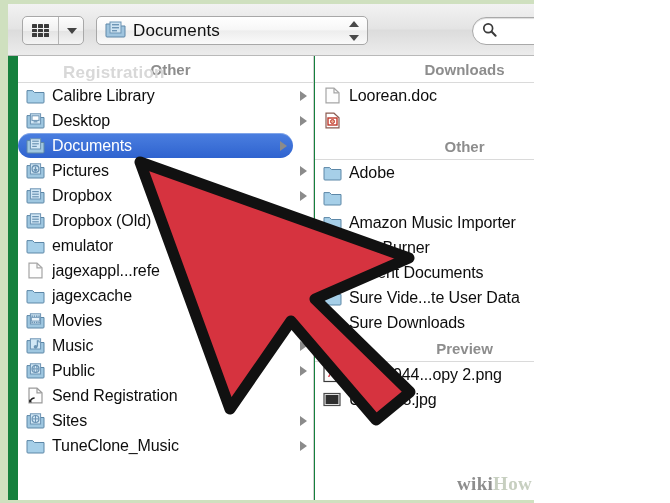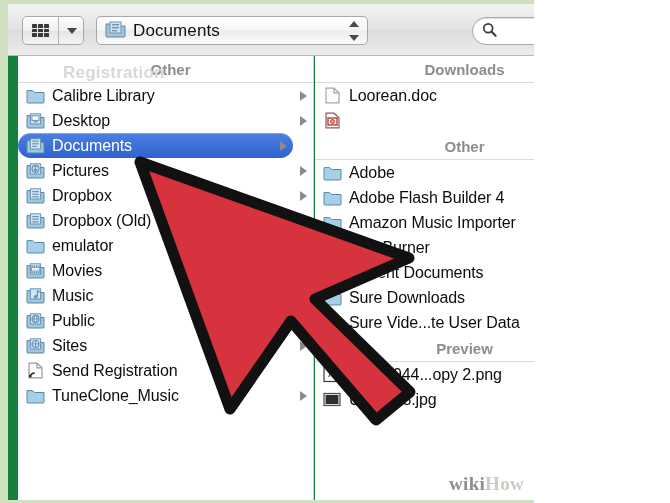--- a/index.html
+++ b/index.html
@@ -205,21 +205,21 @@
   #cursor {
     position: absolute;
     left: 0; top: 0;
     width: 670px; height: 503px;
     pointer-events: none;
   }
 
   
   #watermark {
     position: absolute;
-    right: 10px; bottom: 8px;
+    right: 2px; bottom: 8px;
     font-size: 19px;
     font-weight: bold;
     font-family: "Liberation Serif", serif;
     letter-spacing: .3px;
     margin-top: 28px;
   }
   #wm-wiki { color: #8d8d8d; }
   #wm-how { color: #c7cfc0; }
 </style>
 </head>
@@ -340,20 +340,33 @@
           <span class="label">Dropbox (Old)</span>
         </div>
         <div class="row">
           <svg width="19" height="17" viewBox="0 0 19 17">
             <path d="M1 3.6 h5.6 l1.9 1.9 h9.5 v9.6 a.9 .9 0 0 1 -.9 .9 H1.9 a.9 .9 0 0 1 -.9 -.9 Z" fill="#a6cfe8" stroke="#5c87a7" stroke-width="1"></path>
           </svg>
           <span class="label">emulator</span>
         </div>
         <div class="row">
           <svg width="19" height="17" viewBox="0 0 19 17">
+            <path d="M3 1.2 h8 l5 4.5 v10.1 H3 Z" fill="#fdfdfd" stroke="#a5a5a5" stroke-width="1.2"></path>
+            <path d="M11 1.4 v4.4 h4.6" fill="none" stroke="#a5a5a5" stroke-width="1.2"></path>
+          </svg>
+          <span class="label">jagexappl...refe</span>
+        </div>
+        <div class="row">
+          <svg width="19" height="17" viewBox="0 0 19 17">
+            <path d="M1 3.6 h5.6 l1.9 1.9 h9.5 v9.6 a.9 .9 0 0 1 -.9 .9 H1.9 a.9 .9 0 0 1 -.9 -.9 Z" fill="#a6cfe8" stroke="#5c87a7" stroke-width="1"></path>
+          </svg>
+          <span class="label">jagexcache</span>
+        </div>
+        <div class="row">
+          <svg width="19" height="17" viewBox="0 0 19 17">
             <path d="M1 3.6 h5.6 l1.9 1.9 h9.5 v9.6 a.9 .9 0 0 1 -.9 .9 H1.9 a.9 .9 0 0 1 -.9 -.9 Z" fill="#9fc7e0" stroke="#5c87a7" stroke-width="1"></path>
             <rect x="4.4" y="1.8" width="10.2" height="10.2" fill="#d2e7f5" stroke="#6b93b3" stroke-width="1"></rect>
             <rect x="5.4" y="3.4" width="1.5" height="1.5" fill="#6b93b3"></rect>
             <rect x="5.4" y="9.6" width="1.5" height="1.5" fill="#6b93b3"></rect>
             <rect x="7.7" y="3.4" width="1.5" height="1.5" fill="#6b93b3"></rect>
             <rect x="7.7" y="9.6" width="1.5" height="1.5" fill="#6b93b3"></rect>
             <rect x="10" y="3.4" width="1.5" height="1.5" fill="#6b93b3"></rect>
             <rect x="10" y="9.6" width="1.5" height="1.5" fill="#6b93b3"></rect>
             <rect x="12.3" y="3.4" width="1.5" height="1.5" fill="#6b93b3"></rect>
             <rect x="12.3" y="9.6" width="1.5" height="1.5" fill="#6b93b3"></rect>
@@ -378,39 +391,39 @@
             <rect x="4.4" y="1.8" width="10.2" height="10.2" fill="#d2e7f5" stroke="#6b93b3" stroke-width="1"></rect>
             <circle cx="9.5" cy="6.9" r="3.5" fill="none" stroke="#6b93b3" stroke-width="1.2"></circle>
             <ellipse cx="9.5" cy="6.9" rx="1.6" ry="3.5" fill="none" stroke="#6b93b3" stroke-width="1"></ellipse>
             <path d="M6 6.9 h7" fill="none" stroke="#6b93b3" stroke-width="1"></path>
           </svg>
           <span class="label">Public</span>
           <span class="disclosure"></span>
         </div>
         <div class="row">
           <svg width="19" height="17" viewBox="0 0 19 17">
-            <path d="M1 3.6 h5.6 l1.9 1.9 h9.5 v9.6 a.9 .9 0 0 1 -.9 .9 H1.9 a.9 .9 0 0 1 -.9 -.9 Z" fill="#9fc7e0" stroke="#5c87a7" stroke-width="1"></path>
-            <rect x="4.4" y="1.8" width="10.2" height="10.2" fill="#d2e7f5" stroke="#6b93b3" stroke-width="1"></rect>
-            <circle cx="9.5" cy="6.9" r="3.4" fill="none" stroke="#6b93b3" stroke-width="1.2"></circle>
-            <path d="M9.5 3.5 v6.8 M6.1 6.9 h6.8" fill="none" stroke="#6b93b3" stroke-width="1"></path>
-          </svg>
-          <span class="label">Sites</span>
-          <span class="disclosure"></span>
-        </div>
-        <div class="row">
-          <svg width="19" height="17" viewBox="0 0 19 17">
             <path d="M3 1.2 h8 l5 4.5 v10.1 H3 Z" fill="#fdfdfd" stroke="#9a9a9a" stroke-width="1.2"></path>
             <path d="M11 1.4 v4.4 h4.6" fill="none" stroke="#9a9a9a" stroke-width="1.2"></path>
             <path d="M4 14.6 q1.5 -3.6 4.6 -3.6" fill="none" stroke="#222" stroke-width="1.6"></path>
             <polygon points="3.2,15.6 3.2,12.3 6.1,15.2" fill="#222"></polygon>
           </svg>
           <span class="label">Send Registration</span>
         </div>
         <div class="row">
           <svg width="19" height="17" viewBox="0 0 19 17">
+            <path d="M1 3.6 h5.6 l1.9 1.9 h9.5 v9.6 a.9 .9 0 0 1 -.9 .9 H1.9 a.9 .9 0 0 1 -.9 -.9 Z" fill="#9fc7e0" stroke="#5c87a7" stroke-width="1"></path>
+            <rect x="4.4" y="1.8" width="10.2" height="10.2" fill="#d2e7f5" stroke="#6b93b3" stroke-width="1"></rect>
+            <circle cx="9.5" cy="6.9" r="3.4" fill="none" stroke="#6b93b3" stroke-width="1.2"></circle>
+            <path d="M9.5 3.5 v6.8 M6.1 6.9 h6.8" fill="none" stroke="#6b93b3" stroke-width="1"></path>
+          </svg>
+          <span class="label">Sites</span>
+          <span class="disclosure"></span>
+        </div>
+        <div class="row">
+          <svg width="19" height="17" viewBox="0 0 19 17">
             <path d="M1 3.6 h5.6 l1.9 1.9 h9.5 v9.6 a.9 .9 0 0 1 -.9 .9 H1.9 a.9 .9 0 0 1 -.9 -.9 Z" fill="#a6cfe8" stroke="#5c87a7" stroke-width="1"></path>
           </svg>
           <span class="label">TuneClone_Music</span>
           <span class="disclosure"></span>
         </div>
       </div>
     <div class="column" id="col-2">
         <div class="grp-header">Downloads</div>
         <div class="row">
           <svg width="19" height="17" viewBox="0 0 19 17">
@@ -431,21 +444,20 @@
           <svg width="19" height="17" viewBox="0 0 19 17">
             <path d="M1 3.6 h5.6 l1.9 1.9 h9.5 v9.6 a.9 .9 0 0 1 -.9 .9 H1.9 a.9 .9 0 0 1 -.9 -.9 Z" fill="#a6cfe8" stroke="#5c87a7" stroke-width="1"></path>
           </svg>
           <span class="label">Adobe</span>
           <span class="disclosure"></span>
         </div>
         <div class="row">
           <svg width="19" height="17" viewBox="0 0 19 17">
             <path d="M1 3.6 h5.6 l1.9 1.9 h9.5 v9.6 a.9 .9 0 0 1 -.9 .9 H1.9 a.9 .9 0 0 1 -.9 -.9 Z" fill="#a6cfe8" stroke="#5c87a7" stroke-width="1"></path>
           </svg>
-          <span class="label">Adobe Flash Builder 4</span>
           <span class="disclosure"></span>
         </div>
         <div class="row">
           <svg width="19" height="17" viewBox="0 0 19 17">
             <path d="M1 3.6 h5.6 l1.9 1.9 h9.5 v9.6 a.9 .9 0 0 1 -.9 .9 H1.9 a.9 .9 0 0 1 -.9 -.9 Z" fill="#a6cfe8" stroke="#5c87a7" stroke-width="1"></path>
           </svg>
           <span class="label">Amazon Music Importer</span>
           <span class="disclosure"></span>
         </div>
         <div class="row">
@@ -459,28 +471,28 @@
           <svg width="19" height="17" viewBox="0 0 19 17">
             <path d="M1 3.6 h5.6 l1.9 1.9 h9.5 v9.6 a.9 .9 0 0 1 -.9 .9 H1.9 a.9 .9 0 0 1 -.9 -.9 Z" fill="#a6cfe8" stroke="#5c87a7" stroke-width="1"></path>
           </svg>
           <span class="label">Recent Documents</span>
           <span class="disclosure"></span>
         </div>
         <div class="row">
           <svg width="19" height="17" viewBox="0 0 19 17">
             <path d="M1 3.6 h5.6 l1.9 1.9 h9.5 v9.6 a.9 .9 0 0 1 -.9 .9 H1.9 a.9 .9 0 0 1 -.9 -.9 Z" fill="#a6cfe8" stroke="#5c87a7" stroke-width="1"></path>
           </svg>
+          <span class="label">Sure Vide...te User Data</span>
+          <span class="disclosure"></span>
+        </div>
+        <div class="row">
+          <svg width="19" height="17" viewBox="0 0 19 17">
+            <path d="M1 3.6 h5.6 l1.9 1.9 h9.5 v9.6 a.9 .9 0 0 1 -.9 .9 H1.9 a.9 .9 0 0 1 -.9 -.9 Z" fill="#a6cfe8" stroke="#5c87a7" stroke-width="1"></path>
+          </svg>
           <span class="label">Sure Downloads</span>
-          <span class="disclosure"></span>
-        </div>
-        <div class="row">
-          <svg width="19" height="17" viewBox="0 0 19 17">
-            <path d="M1 3.6 h5.6 l1.9 1.9 h9.5 v9.6 a.9 .9 0 0 1 -.9 .9 H1.9 a.9 .9 0 0 1 -.9 -.9 Z" fill="#a6cfe8" stroke="#5c87a7" stroke-width="1"></path>
-          </svg>
-          <span class="label">Sure Vide...te User Data</span>
           <span class="disclosure"></span>
         </div>
         <div class="grp-header">Preview</div>
         <div class="row">
           <svg width="19" height="17" viewBox="0 0 19 17">
             <rect x="1" y="1.5" width="16" height="14" fill="#fdfdfd" stroke="#3a3a3a" stroke-width="1.2"></rect>
             <path d="M5 11 Q7 5 11 7 L13 5 L12.5 9 L9 8 Q7 8 6.5 11 Z" fill="#d6333f"></path>
           </svg>
           <span class="label">13750944...opy 2.png</span>
           <span class="badge-dot"></span>

